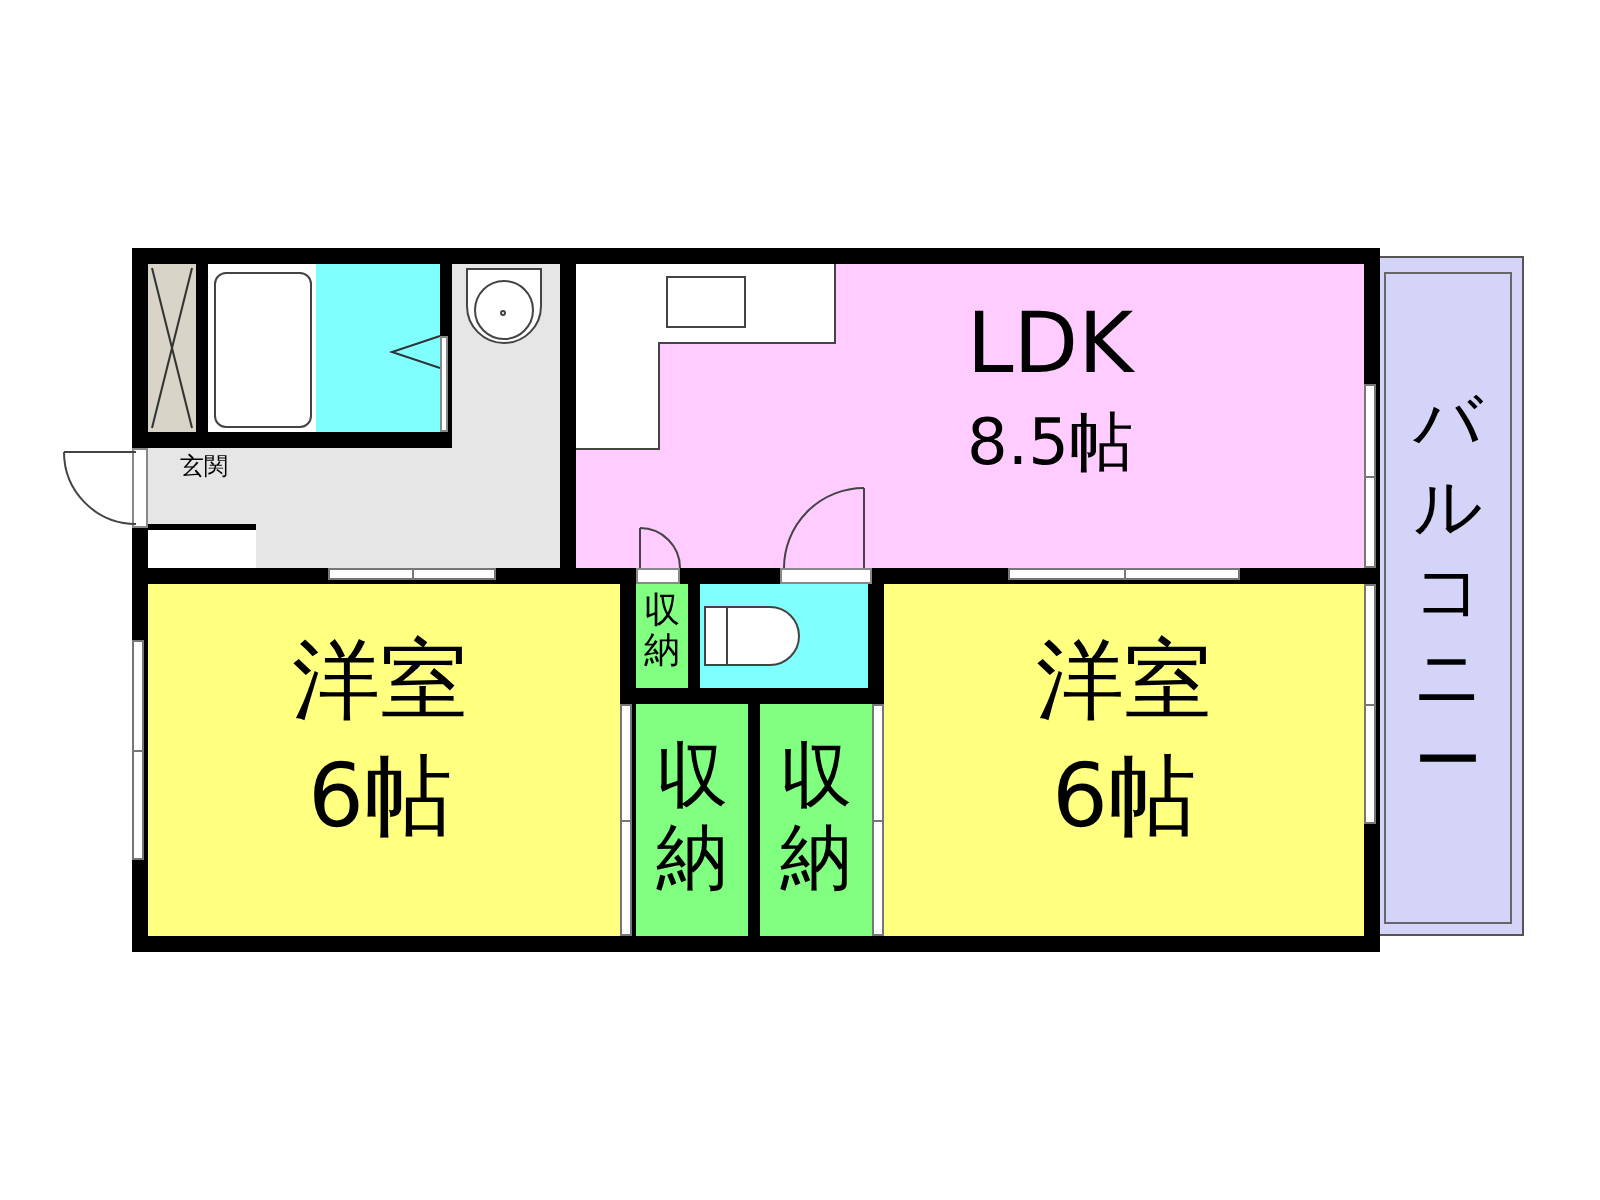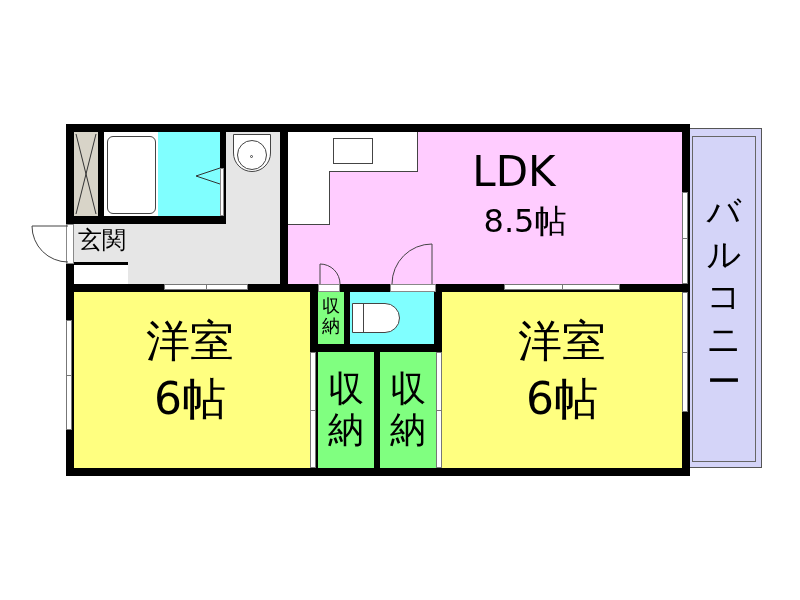--- a/index.html
+++ b/index.html
@@ -41,33 +41,33 @@
   <polyline points="28,2 4,10 28,18" fill="none" stroke="#333" stroke-width="1"></polyline>
 </svg>
 
 <div class="abs" style="left:226px;top:132px;width:54px;height:152px;background:#e6e6e6;"></div>
 <div class="abs" style="left:128px;top:224px;width:152px;height:60px;background:#e6e6e6;"></div>
 <div class="abs" style="left:233px;top:134px;width:38px;height:38px;border:1px solid #444;border-radius:0 0 19px 19px;background:#fff;"></div>
 <div class="abs" style="left:237px;top:140px;width:30px;height:30px;border:1px solid #444;border-radius:50%;background:#fff;"></div>
 <div class="abs" style="left:250px;top:155px;width:3px;height:3px;border:1px solid #444;border-radius:50%;"></div>
 
 <div class="abs" style="left:74px;top:224px;width:54px;height:38px;background:#e6e6e6;"></div>
-<div class="label" style="left:74px;top:228px;width:56px;font-size:24px;">玄関</div>
+<div class="label" style="left:74px;top:228px;width:56px;font-size:12px;font-family:Liberation Mono, monospace;">玄関</div>
 <div class="abs" style="left:74px;top:264px;width:54px;height:20px;background:#fff;border-top:1px solid #000;"></div>
 <div class="abs" style="left:66px;top:224px;width:8px;height:40px;background:#fff;border:1px solid #888;"></div>
 <svg class="abs" style="left:30px;top:222px;" width="40" height="42">
   <path d="M38,40 A36,36 0 0 1 2,4" fill="none" stroke="#444" stroke-width="1"></path>
   <line x1="2" y1="4" x2="38" y2="4" stroke="#444" stroke-width="1"></line>
 </svg>
 
 <div class="abs" style="left:288px;top:132px;width:394px;height:152px;background:#ffccff;"></div>
 <div class="abs" style="left:288px;top:132px;width:130px;height:40px;background:#fff;border-right:1px solid #444;border-bottom:1px solid #444;"></div>
 <div class="abs" style="left:288px;top:171px;width:42px;height:54px;background:#fff;border-right:1px solid #444;border-bottom:1px solid #444;"></div>
 <div class="abs" style="left:333px;top:138px;width:40px;height:26px;border:1px solid #444;background:#fff;"></div>
-<div class="label" style="left:429px;top:150px;width:170px;font-size:42px;">LDK</div>
+<div class="label" style="left:440px;top:150px;width:170px;font-size:42px;">LDK</div>
 <div class="label" style="left:430px;top:205px;width:190px;font-size:32px;">8.5帖</div>
 
 <svg class="abs" style="left:388px;top:240px;" width="48" height="46">
   <path d="M4,44 A40,40 0 0 1 44,4" fill="none" stroke="#444" stroke-width="1"></path>
   <line x1="44" y1="4" x2="44" y2="44" stroke="#444" stroke-width="1"></line>
 </svg>
 <svg class="abs" style="left:318px;top:262px;" width="24" height="24">
   <path d="M22,22 A20,20 0 0 0 2,2" fill="none" stroke="#444" stroke-width="1"></path>
   <line x1="2" y1="2" x2="2" y2="22" stroke="#444" stroke-width="1"></line>
 </svg>

